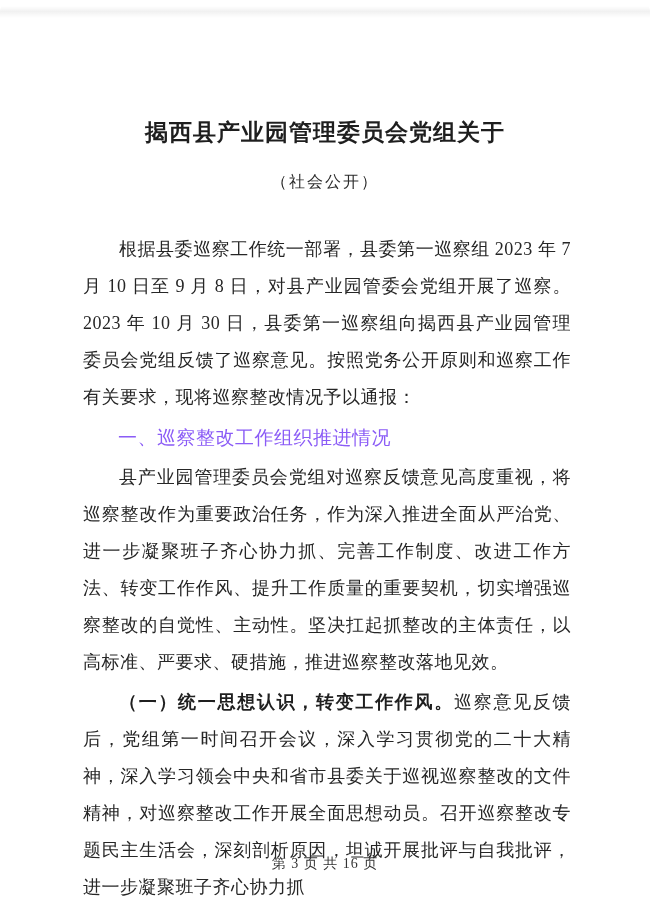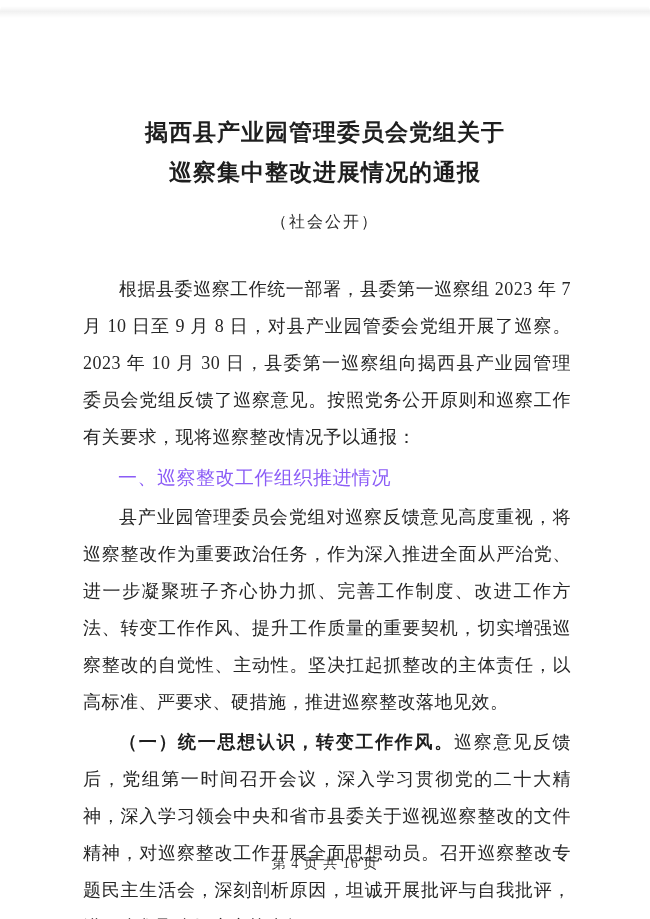--- a/index.html
+++ b/index.html
@@ -92,30 +92,29 @@
 </head>
 <body>
 
 <div class="page">
 
   <div class="scan-shadow"></div>
 
   <div class="title-block">
     <h1 class="doc-title">
       <span>揭西县产业园管理委员会党组关于</span><br>
-      <span>巡察集中整改进展情况的通报</span>
     </h1>
     <div class="doc-subtitle">（社会公开）</div>
   </div>
 
   <div class="content">
     <p class="para">根据县委巡察工作统一部署，县委第一巡察组 2023 年 7 月 10 日至 9 月 8 日，对县产业园管委会党组开展了巡察。2023 年 10 月 30 日，县委第一巡察组向揭西县产业园管理委员会党组反馈了巡察意见。按照党务公开原则和巡察工作有关要求，现将巡察整改情况予以通报：</p>
 
     <h2 class="section-heading">一、巡察整改工作组织推进情况</h2>
 
     <p class="para">县产业园管理委员会党组对巡察反馈意见高度重视，将巡察整改作为重要政治任务，作为深入推进全面从严治党、进一步凝聚班子齐心协力抓、完善工作制度、改进工作方法、转变工作作风、提升工作质量的重要契机，切实增强巡察整改的自觉性、主动性。坚决扛起抓整改的主体责任，以高标准、严要求、硬措施，推进巡察整改落地见效。</p>
 
     <p class="para"><span class="lead">（一）统一思想认识，转变工作作风。</span><span>巡察意见反馈后，党组第一时间召开会议，深入学习贯彻党的二十大精神，深入学习领会中央和省市县委关于巡视巡察整改的文件精神，对巡察整改工作开展全面思想动员。召开巡察整改专题民主生活会，深刻剖析原因，坦诚开展批评与自我批评，进一步凝聚班子齐心协力抓</span></p>
   </div>
 
-  <div class="footer">第 4 页 共 16 页</div>
+  <div class="footer">第 3 页 共 16 页</div>
 
 </div>
 
 </body></html>

